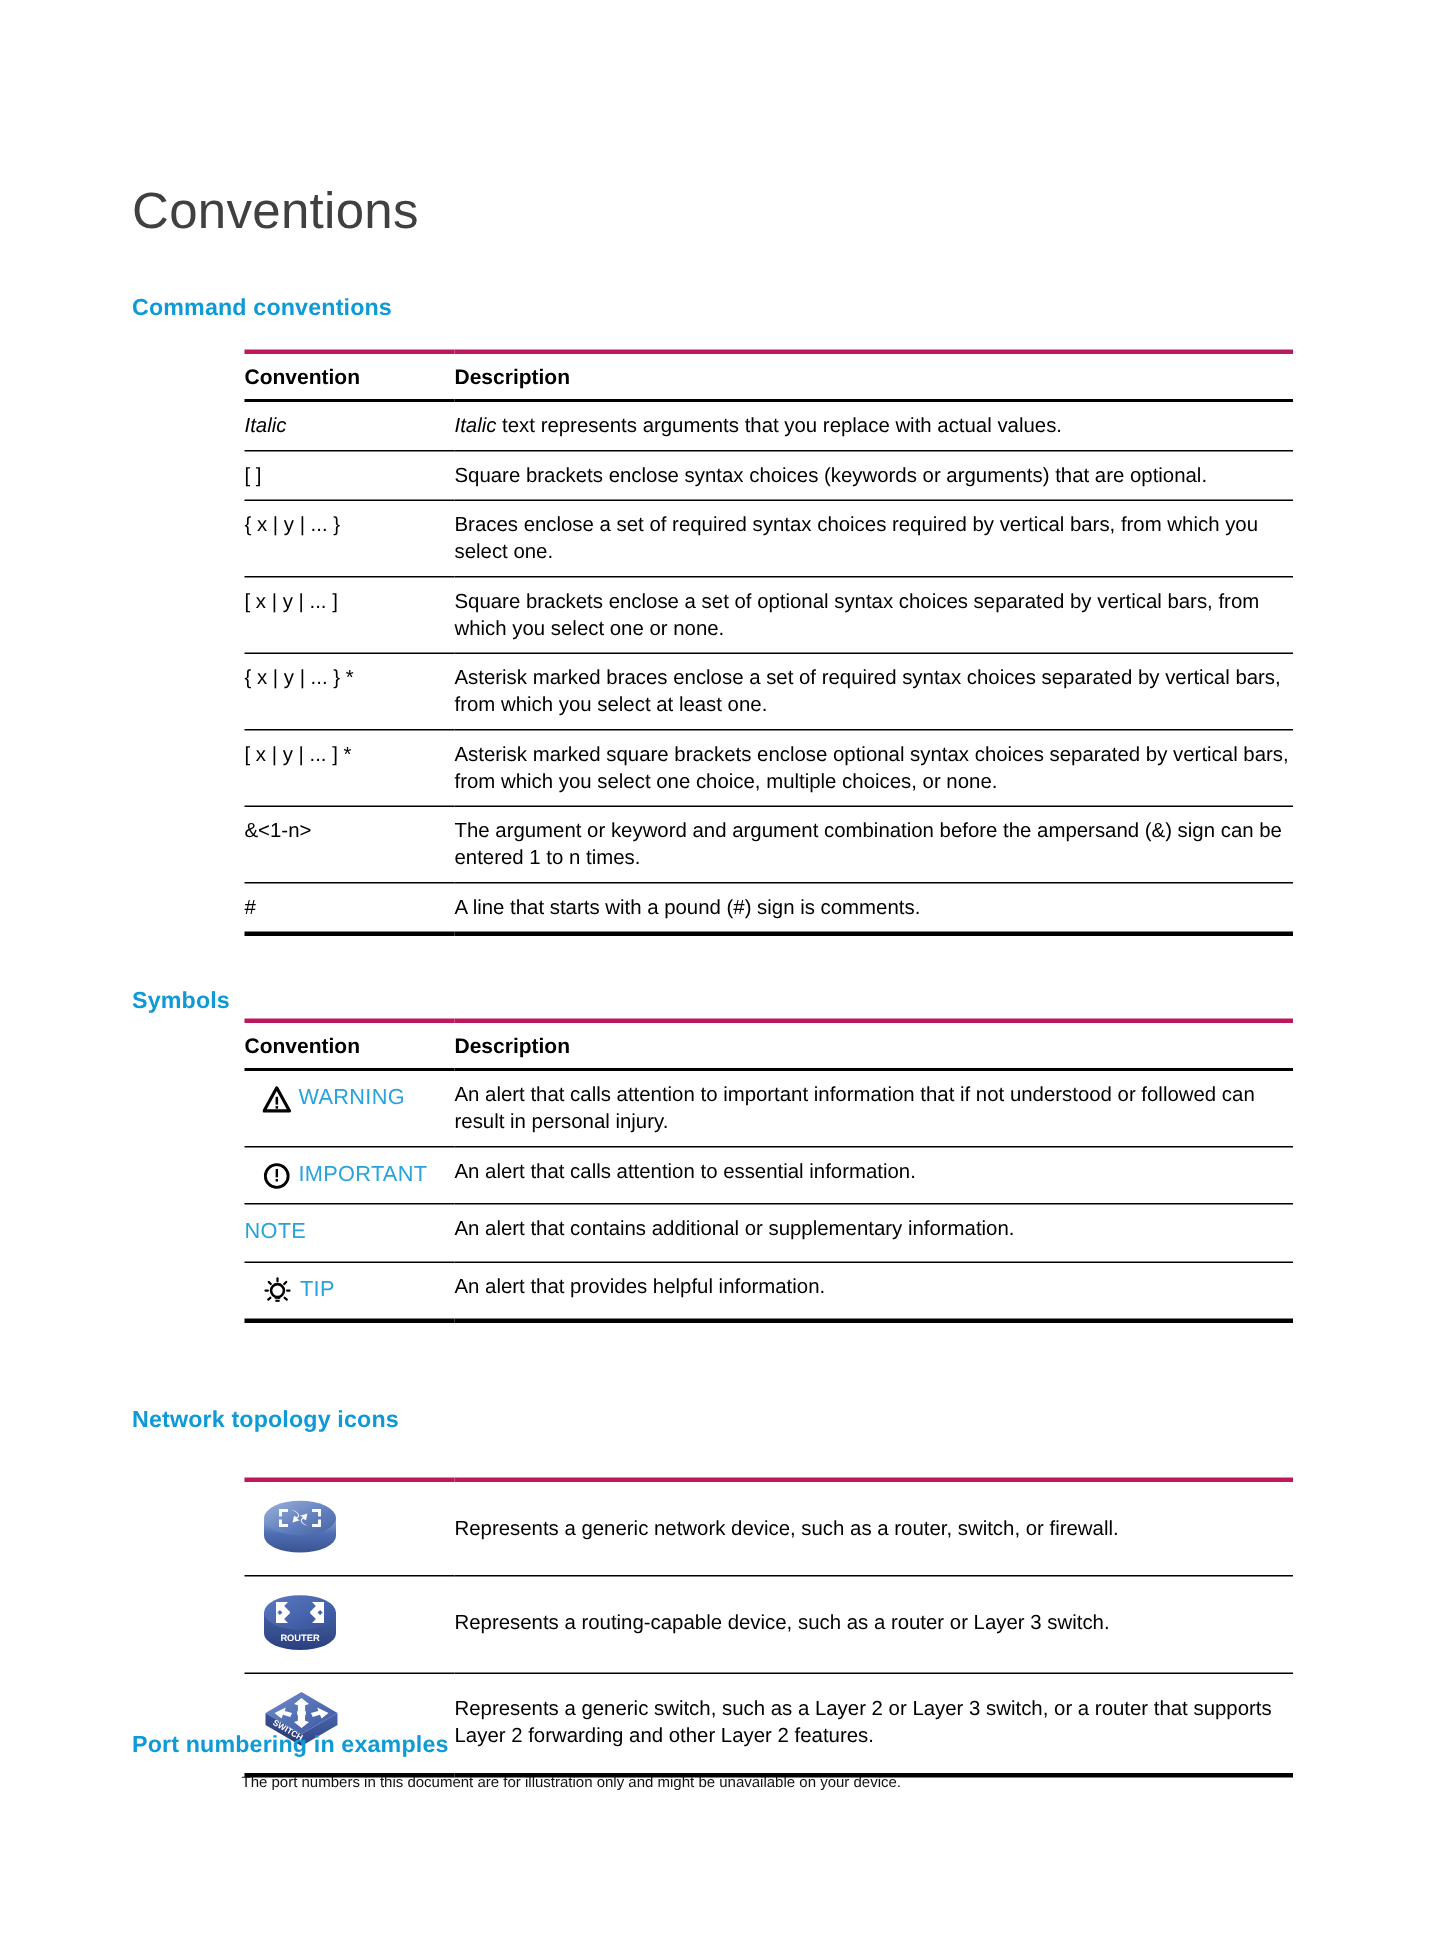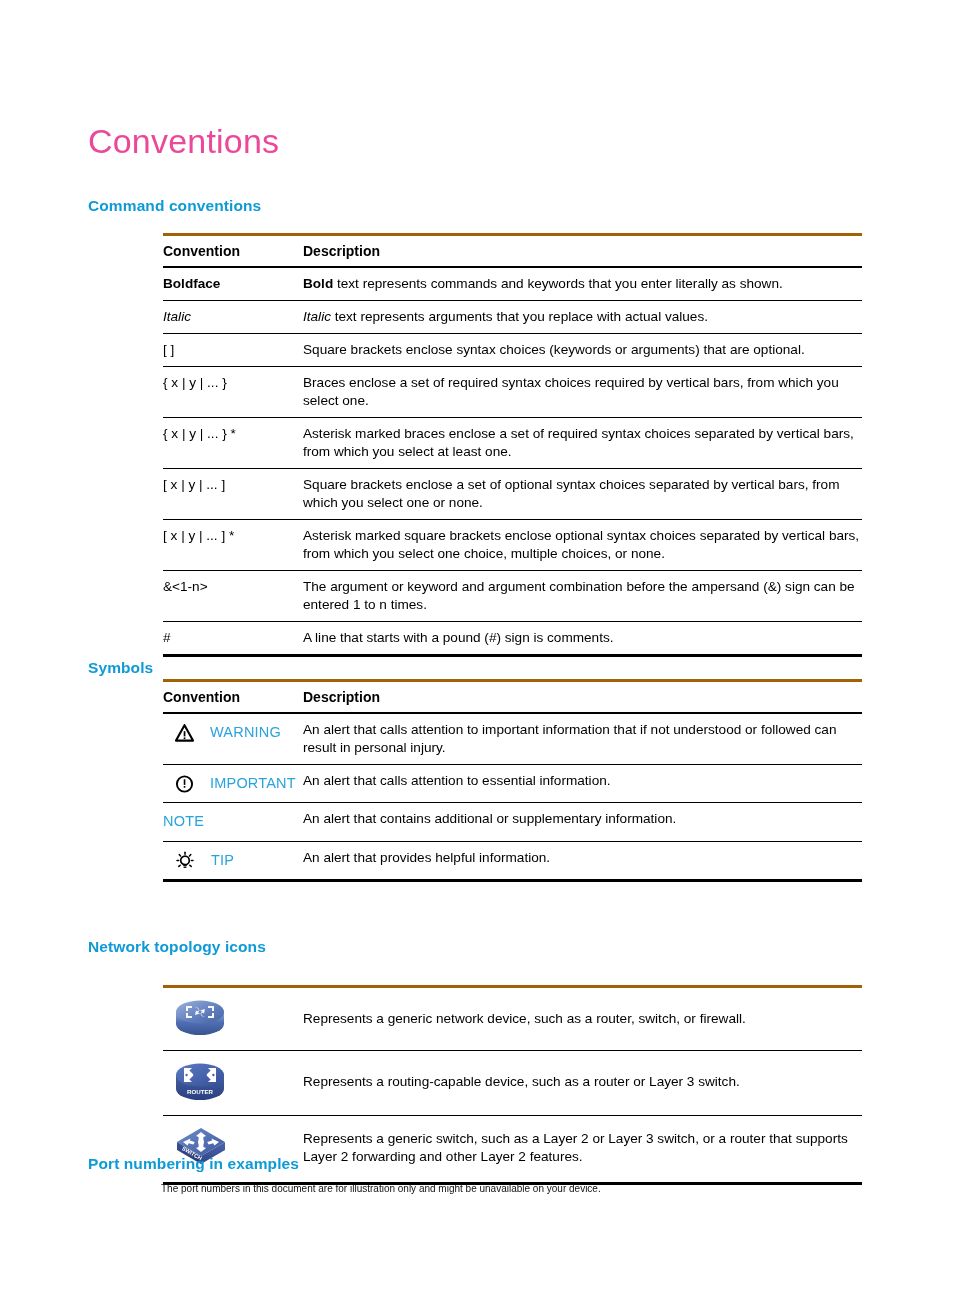--- a/index.html
+++ b/index.html
@@ -23,21 +23,21 @@
     height: 1296px;
   }
 
   
   .doc-title {
     position: absolute;
     left: 88px;
     top: 100px;
     font-size: 34px;
     font-weight: 400;
-    color: #ec4899;
+    color: #404040;
     letter-spacing: 0.2px;
     line-height: 1.1;
   }
 
   .intro-para {
     position: absolute;
     left: 161px;
     top: 166px;
     width: 700px;
     font-size: 15.5px;
@@ -85,21 +85,21 @@
   .conv-table td.conv-cell,
   .conv-table th.conv-cell {
     padding-right: 10px;
   }
   .conv-table td.desc-cell,
   .conv-table th.desc-cell {
     padding-left: 0px;
   }
 
   
-  .conv-table tr.row-first > * { border-top: 3px solid #a16207; }
+  .conv-table tr.row-first > * { border-top: 3px solid #be185d; }
   
   .conv-table tr.header-row > * {
     border-bottom: 2.5px solid #000;
     padding-top: 6px;
     padding-bottom: 6px;
   }
   .conv-table tr.header-row th {
     font-weight: bold;
     font-size: 14px;
   }
@@ -113,21 +113,21 @@
   #table-symbols col.c-conv { width: 140px; }
   #table-symbols col.c-desc { width: 559px; }
   #table-symbols td.conv-cell {
     padding-top: 9px;
     padding-bottom: 9px;
   }
 
   .sym-wrap {
     display: flex;
     align-items: center;
-    gap: 16px;
+    gap: 5px;
     color: #29a3dc;
     font-size: 14.5px;
     letter-spacing: 0.2px;
   }
   .sym-wrap.indent { padding-left: 12px; }
 
   .sym-label { color: #29a3dc; white-space: nowrap; }
 
   svg.sym-icon { display: block; flex: 0 0 auto; }
 
@@ -173,48 +173,44 @@
     <colgroup>
         <col class="c-conv">
         <col class="c-desc">
       </colgroup>
     <tbody>
       <tr class="header-row row-first">
         <th class="conv-cell">Convention</th>
         <th class="desc-cell">Description</th>
       </tr>
 
-      <tr>
-        <td class="conv-cell bold">Boldface</td>
-        <td class="desc-cell"><span class="bold">Bold</span><span> text represents commands and keywords that you enter literally as shown.</span></td>
-      </tr>
 
       <tr>
         <td class="conv-cell ital">Italic</td>
         <td class="desc-cell"><span class="ital">Italic</span><span> text represents arguments that you replace with actual values.</span></td>
       </tr>
 
       <tr>
         <td class="conv-cell">[ ]</td>
         <td class="desc-cell">Square brackets enclose syntax choices (keywords or arguments) that are optional.</td>
       </tr>
 
       <tr>
         <td class="conv-cell">{ x | y | ... }</td>
         <td class="desc-cell">Braces enclose a set of required syntax choices required by vertical bars, from which you select one.</td>
       </tr>
 
       <tr>
+        <td class="conv-cell">[ x | y | ... ]</td>
+        <td class="desc-cell">Square brackets enclose a set of optional syntax choices separated by vertical bars, from which you select one or none.</td>
+      </tr>
+
+      <tr>
         <td class="conv-cell">{ x | y | ... } *</td>
         <td class="desc-cell">Asterisk marked braces enclose a set of required syntax choices separated by vertical bars, from which you select at least one.</td>
-      </tr>
-
-      <tr>
-        <td class="conv-cell">[ x | y | ... ]</td>
-        <td class="desc-cell">Square brackets enclose a set of optional syntax choices separated by vertical bars, from which you select one or none.</td>
       </tr>
 
       <tr>
         <td class="conv-cell">[ x | y | ... ] *</td>
         <td class="desc-cell">Asterisk marked square brackets enclose optional syntax choices separated by vertical bars, from which you select one choice, multiple choices, or none.</td>
       </tr>
 
       <tr>
         <td class="conv-cell">&amp;&lt;1-n&gt;</td>
         <td class="desc-cell">The argument or keyword and argument combination before the ampersand (&amp;) sign can be entered 1 to n times.</td>

